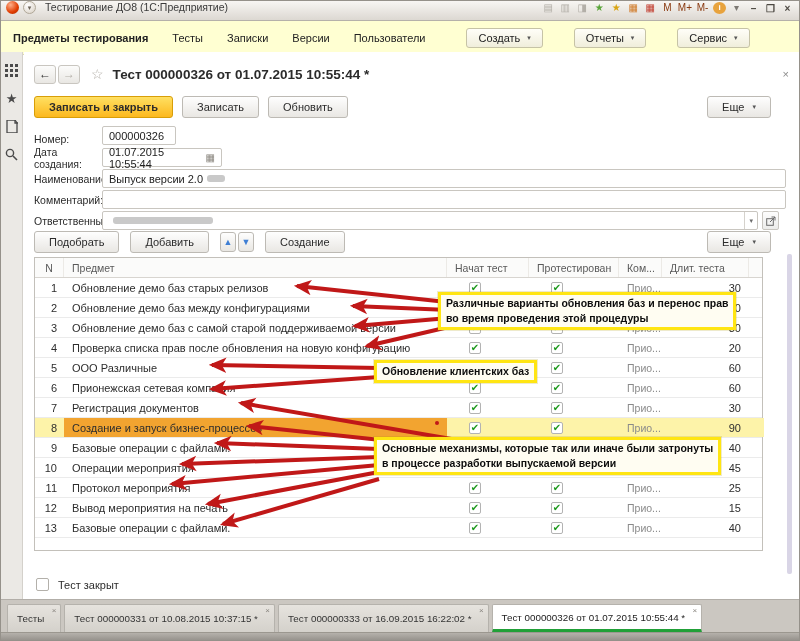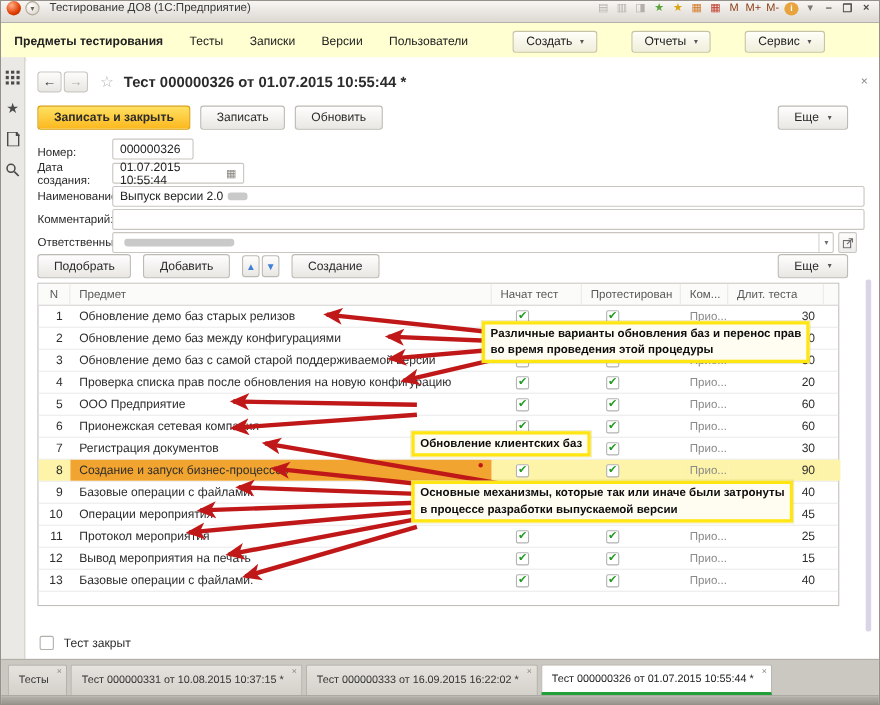--- a/index.html
+++ b/index.html
@@ -321,21 +321,21 @@
             </span>
             <span class="cell cell-chk">
               <span class="chk">✔</span>
             </span>
             <span class="cell cell-com">Прио...</span>
             <span class="cell cell-dur">20</span>
             <span class="cell"></span>
           </div>
           <div class="grid7 trow">
             <span class="cell cell-n">5</span>
-            <span class="cell cell-subj">ООО Предприятие</span>
+            <span class="cell cell-subj">ООО Различные</span>
             <span class="cell cell-chk">
               <span class="chk">✔</span>
             </span>
             <span class="cell cell-chk">
               <span class="chk">✔</span>
             </span>
             <span class="cell cell-com">Прио...</span>
             <span class="cell cell-dur">60</span>
             <span class="cell"></span>
           </div>
@@ -494,20 +494,20 @@
           <line x1="378" y1="448" x2="216" y2="442" stroke="#c01818" stroke-width="4" marker-end="url(#ah)"></line>
           <line x1="378" y1="456" x2="181" y2="463" stroke="#c01818" stroke-width="4" marker-end="url(#ah)"></line>
           <line x1="378" y1="464" x2="171" y2="483" stroke="#c01818" stroke-width="4" marker-end="url(#ah)"></line>
           <line x1="378" y1="471" x2="207" y2="503" stroke="#c01818" stroke-width="4" marker-end="url(#ah)"></line>
           <line x1="378" y1="478" x2="222" y2="523" stroke="#c01818" stroke-width="4" marker-end="url(#ah)"></line>
         </g>
     </svg>
     <div id="boxes-slot">
         <div class="abox" style="left: 437px; top: 291px;">Различные варианты обновления баз и перенос прав
 во время проведения этой процедуры</div>
-        <div class="abox" style="left: 373px; top: 359px; margin-top: 32px;">Обновление клиентских баз</div>
+        <div class="abox" style="left: 373px; top: 359px;">Обновление клиентских баз</div>
         <div class="abox" style="left: 373px; top: 436px;">Основные механизмы, которые так или иначе были затронуты
 в процессе разработки выпускаемой версии</div>
       </div>
     <span class="red-dot"></span>
   </div>
 
 </div>
 
 </body></html>

